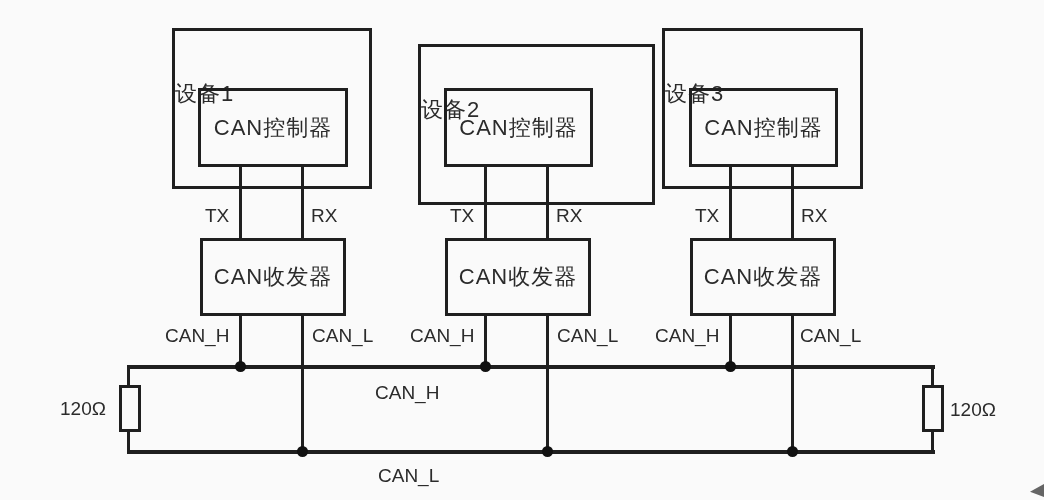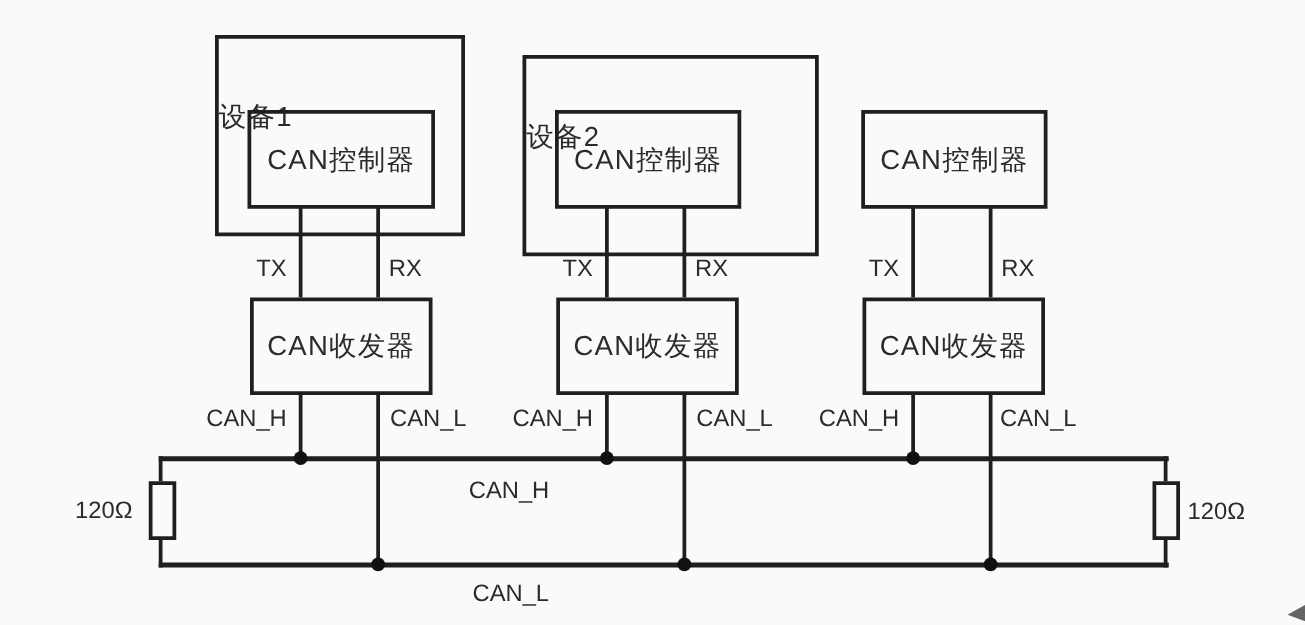--- a/index.html
+++ b/index.html
@@ -101,20 +101,23 @@
   <span class="label" style="left:450px; top:206px;">TX</span>
   <span class="label" style="left:556px; top:206px;">RX</span>
   <div class="box centered-text" style="left:445px; top:238px; width:146px; height:78px;">
     <span>CAN收发器</span>
   </div>
   <div class="wire" style="left:484px; top:314px; width:3px; height:55px;"></div>
   <div class="wire" style="left:546px; top:314px; width:3px; height:140px;"></div>
   <span class="label" style="left:410px; top:326px;">CAN_H</span>
   <span class="label" style="left:557px; top:326px;">CAN_L</span>
 
+  <div class="box" style="left:662px; top:28px; width:201px; height:161px;">
+    <div class="device-title">设备3</div>
+  </div>
   <div class="box centered-text" style="left:689px; top:88px; width:149px; height:79px;">
     <span>CAN控制器</span>
   </div>
   <div class="wire" style="left:729px; top:164px; width:3px; height:74px;"></div>
   <div class="wire" style="left:791px; top:164px; width:3px; height:74px;"></div>
   <span class="label" style="left:695px; top:206px;">TX</span>
   <span class="label" style="left:801px; top:206px;">RX</span>
   <div class="box centered-text" style="left:690px; top:238px; width:146px; height:78px;">
     <span>CAN收发器</span>
   </div>

